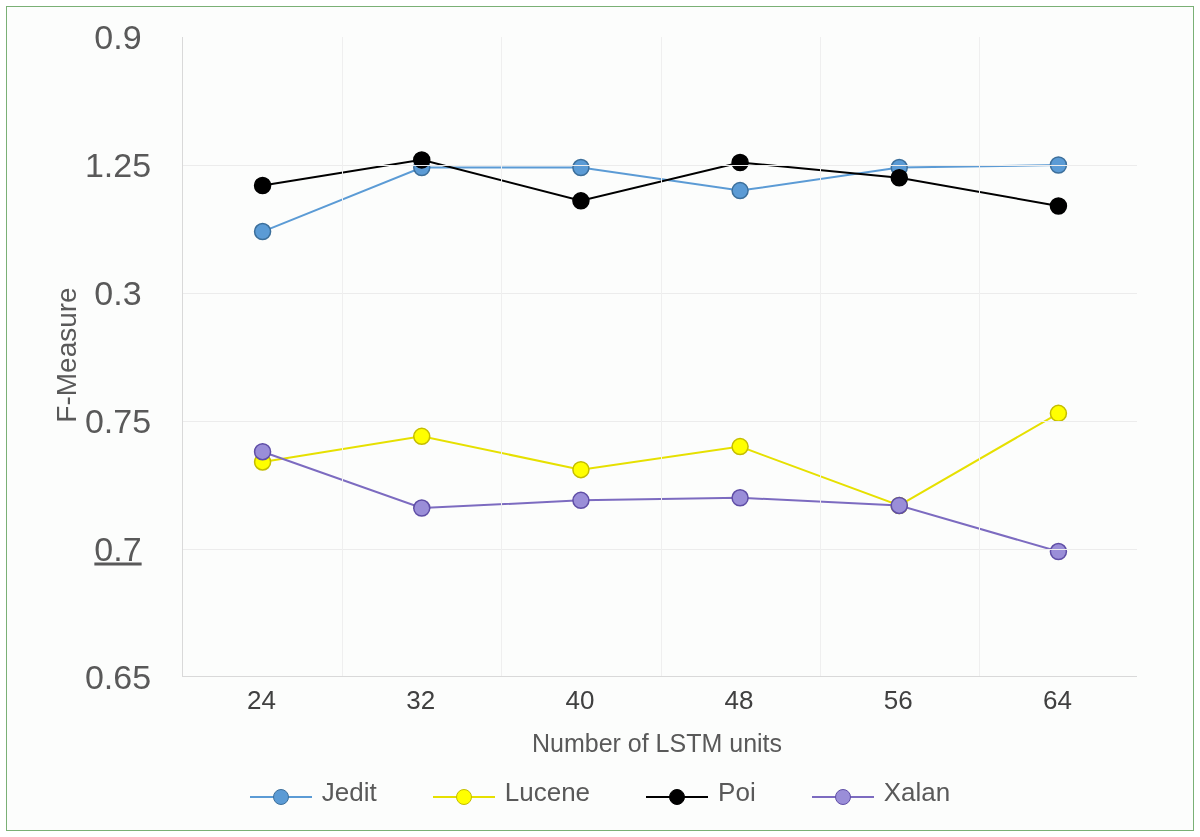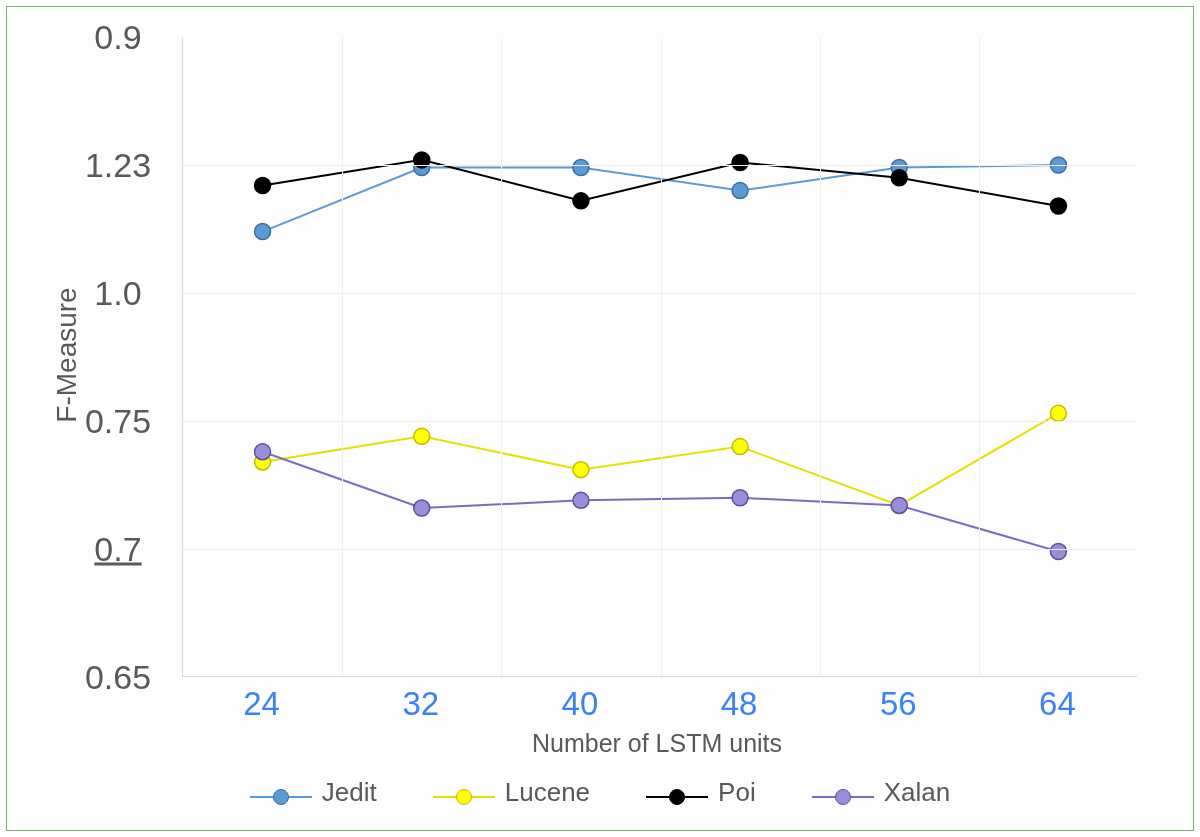--- a/index.html
+++ b/index.html
@@ -49,22 +49,22 @@
     right: 1030px;
     width: 90px;
     text-align: center;
     color: #595959;
     font-size: 34px;
     transform: translateY(-50%);
   }
   .xtick {
     position: absolute;
     top: 678px;
-    color: #3b82f6;
-    font-size: 33px;
+    color: #404040;
+    font-size: 26px;
     text-align: center;
     transform: translateX(-50%);
   }
   .ylabel {
     position: absolute;
     left: 60px;
     top: 348px;
     transform: translate(-50%, -50%) rotate(-90deg);
     color: #595959;
     font-size: 28px;
@@ -199,22 +199,22 @@
       </span><span class="legend-item">
         <span class="legend-swatch">
           <span class="legend-line" style="border-top-color: rgb(124, 107, 192);"></span>
           <span class="legend-dot" style="background: rgb(154, 142, 216); border: 1.5px solid rgb(95, 78, 166);"></span>
         </span>
         <span>Xalan</span>
       </span></div>
 <div class="ytick" style="top: 670px;">0.65</div>
     <div class="ytick" style="top: 542px; text-decoration: underline;">0.7</div>
     <div class="ytick" style="top: 414px;">0.75</div>
-    <div class="ytick" style="top: 286px;">1.0</div>
-    <div class="ytick" style="top: 158px;">1.23</div>
+    <div class="ytick" style="top: 286px;">0.3</div>
+    <div class="ytick" style="top: 158px;">1.25</div>
     <div class="ytick" style="top: 30px;">0.9</div>
     <div class="xtick" style="left: 254.583px;">24</div>
     <div class="xtick" style="left: 413.75px;">32</div>
     <div class="xtick" style="left: 572.917px;">40</div>
     <div class="xtick" style="left: 732.083px;">48</div>
     <div class="xtick" style="left: 891.25px;">56</div>
     <div class="xtick" style="left: 1050.42px; text-align: center;">64</div>
   </div>
 
 </body></html>

